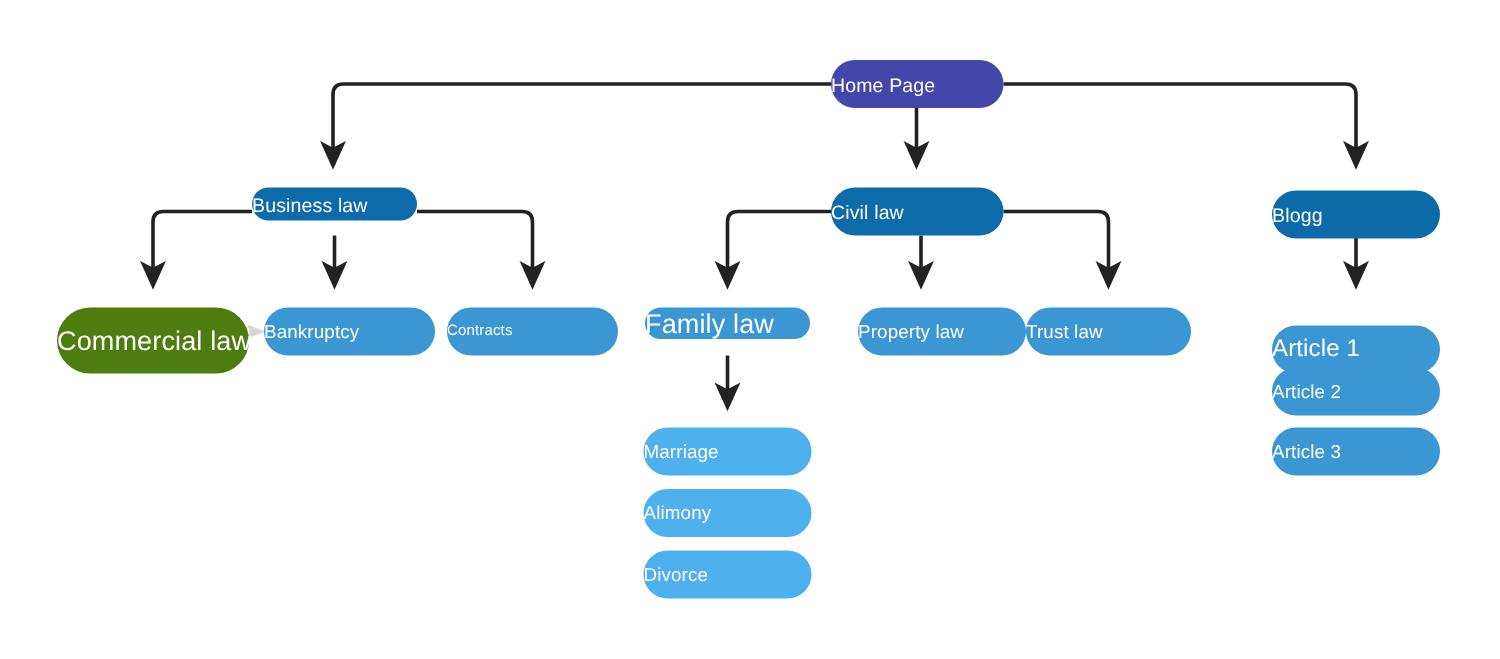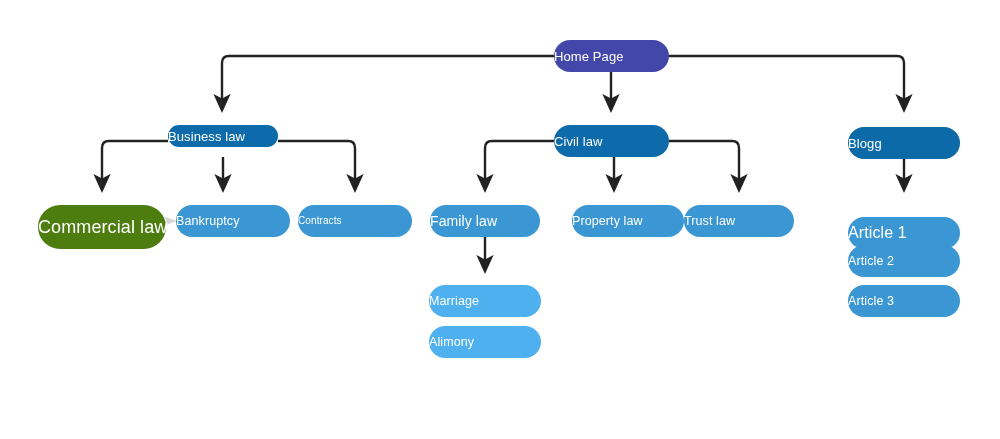--- a/index.html
+++ b/index.html
@@ -107,21 +107,21 @@
 
   <div class="node" style="left:38px; top:205px; width:128px; height:44px; background:#4d7c0f; font-size:18px;">
     <span class="node-label">Commercial law</span>
   </div>
   <div class="node" style="left:176px; top:205px; width:114px; height:32px; background:#3b97d3; font-size:12.5px;">
     <span class="node-label">Bankruptcy</span>
   </div>
   <div class="node" style="left:298px; top:205px; width:114px; height:32px; background:#3b97d3; font-size:10px;">
     <span class="node-label">Contracts</span>
   </div>
-  <div class="node" style="left:430px; top:205px; width:110px; height:32px; background:#3b97d3; font-size:14px;">
+  <div class="node" style="left:430px; top:205px; width:110px; height:21px; background:#3b97d3; font-size:18px;">
     <span class="node-label">Family law</span>
   </div>
   <div class="node" style="left:572px; top:205px; width:112px; height:32px; background:#3b97d3; font-size:12.5px;">
     <span class="node-label">Property law</span>
   </div>
   <div class="node" style="left:684px; top:205px; width:110px; height:32px; background:#3b97d3; font-size:12.5px;">
     <span class="node-label">Trust law</span>
   </div>
   <div class="node" style="left:848px; top:217px; width:112px; height:32px; background:#3b97d3; font-size:16px;">
     <span class="node-label">Article 1</span>
@@ -132,14 +132,17 @@
   <div class="node" style="left:848px; top:285px; width:112px; height:32px; background:#3b97d3; font-size:12.5px;">
     <span class="node-label">Article 3</span>
   </div>
 
   <div class="node" style="left:429px; top:285px; width:112px; height:32px; background:#4fb0f0; font-size:12.5px;">
     <span class="node-label">Marriage</span>
   </div>
   <div class="node" style="left:429px; top:326px; width:112px; height:32px; background:#4fb0f0; font-size:12.5px;">
     <span class="node-label">Alimony</span>
   </div>
+  <div class="node" style="left:429px; top:367px; width:112px; height:32px; background:#4fb0f0; font-size:12.5px;">
+    <span class="node-label">Divorce</span>
+  </div>
 
 </div>
 
 </body></html>

